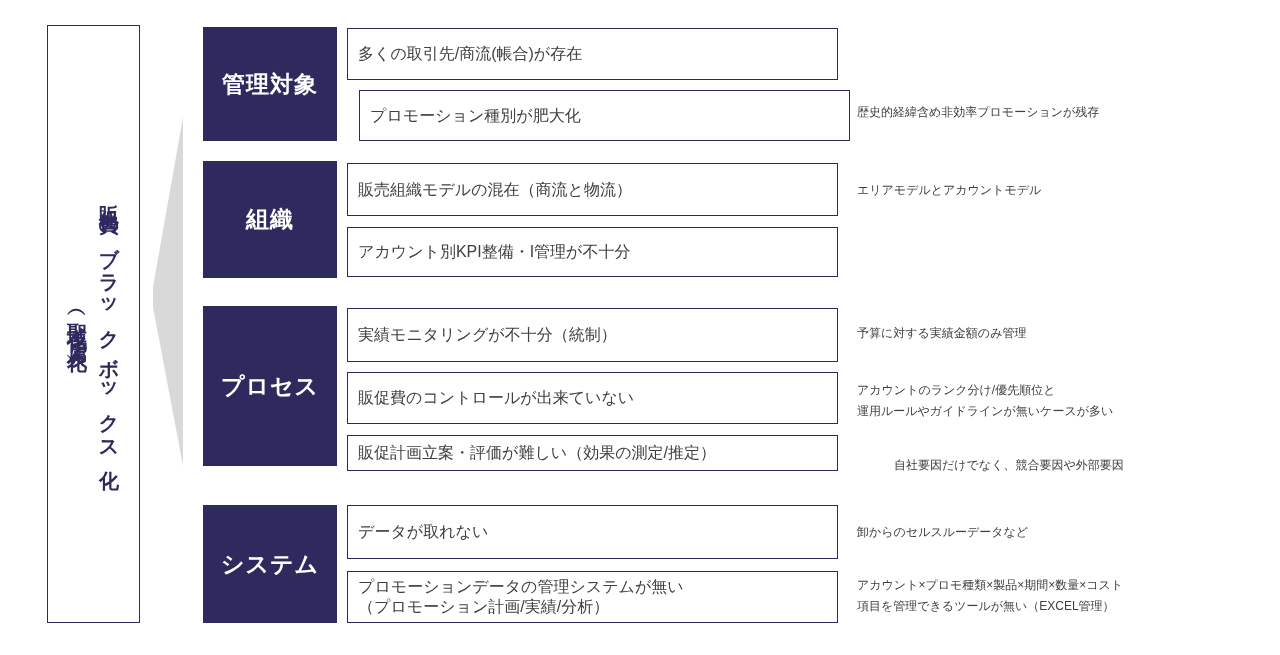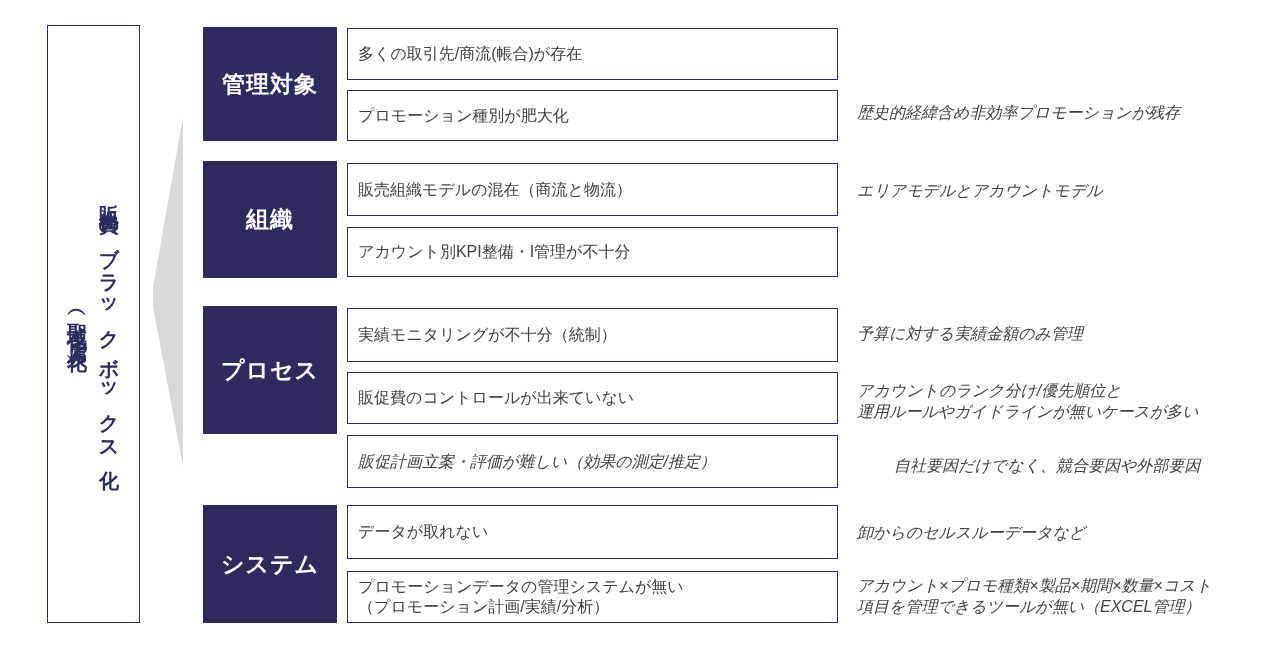--- a/index.html
+++ b/index.html
@@ -24,42 +24,42 @@
   .arrow-svg{position:absolute;left:150px;top:114px;width:34px;height:356px;}
   
   .cat{
     position:absolute;left:203px;width:134px;
     background:var(--navy,#2e2a5e);color:#ffffff;
     font-weight:bold;font-size:23px;letter-spacing:1px;
     display:flex;align-items:center;justify-content:center;
   }
   .cat-1{top:27px;height:114px;text-align:right;}
   .cat-2{top:161px;height:117px;text-align:right;}
-  .cat-3{top:306px;height:128px;}
+  .cat-3{top:306px;height:160px;}
   .cat-4{top:505px;height:118px;}
   
   .item{
     position:absolute;left:347px;width:491px;
     background:#ffffff;border:1.5px solid var(--navy,#2e2a5e);box-sizing:border-box;
     display:flex;flex-direction:column;justify-content:center;
     padding:0 10px;font-size:16px;color:var(--text-gray,#404040);line-height:20px;
   }
   .item-1{top:28px;height:52px;}
-  .item-2{top:90px;height:51px;}
+  .item-2{top:90px;height:51px;margin-left:12px;}
   .item-3{top:163px;height:53px;}
   .item-4{top:227px;height:50px;}
   .item-5{top:308px;height:54px;}
   .item-6{top:372px;height:52px;}
-  .item-7{top:435px;height:53px;font-style:italic;}
+  .item-7{top:435px;height:36px;}
   .item-8{top:505px;height:54px;}
   .item-9{top:571px;height:52px;}
   
   .ann{
     position:absolute;left:857px;width:420px;
-    font-size:16px;color:var(--text-gray,#404040);line-height:21px;font-style:italic;
+    font-size:12px;color:var(--text-gray,#404040);line-height:21px;
   }
   .ann-1{top:102px;}
   .ann-2{top:180px;}
   .ann-3{top:323px;}
   .ann-4{top:380px;}
   .ann-5{top:455px;left:894px;}
   .ann-6{top:522px;}
   .ann-7{top:575px;}
 </style>
 </head>

